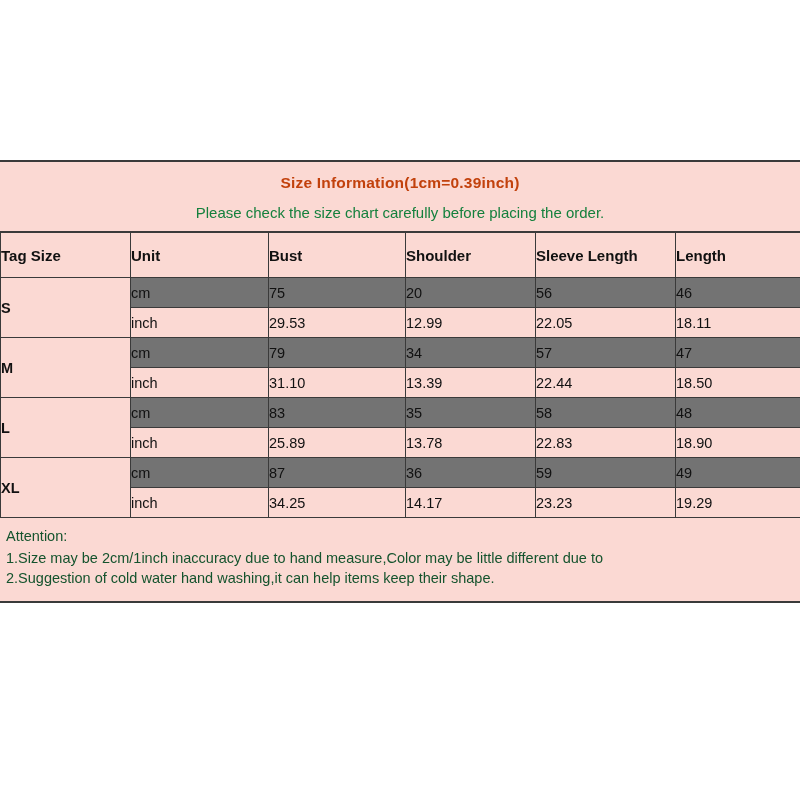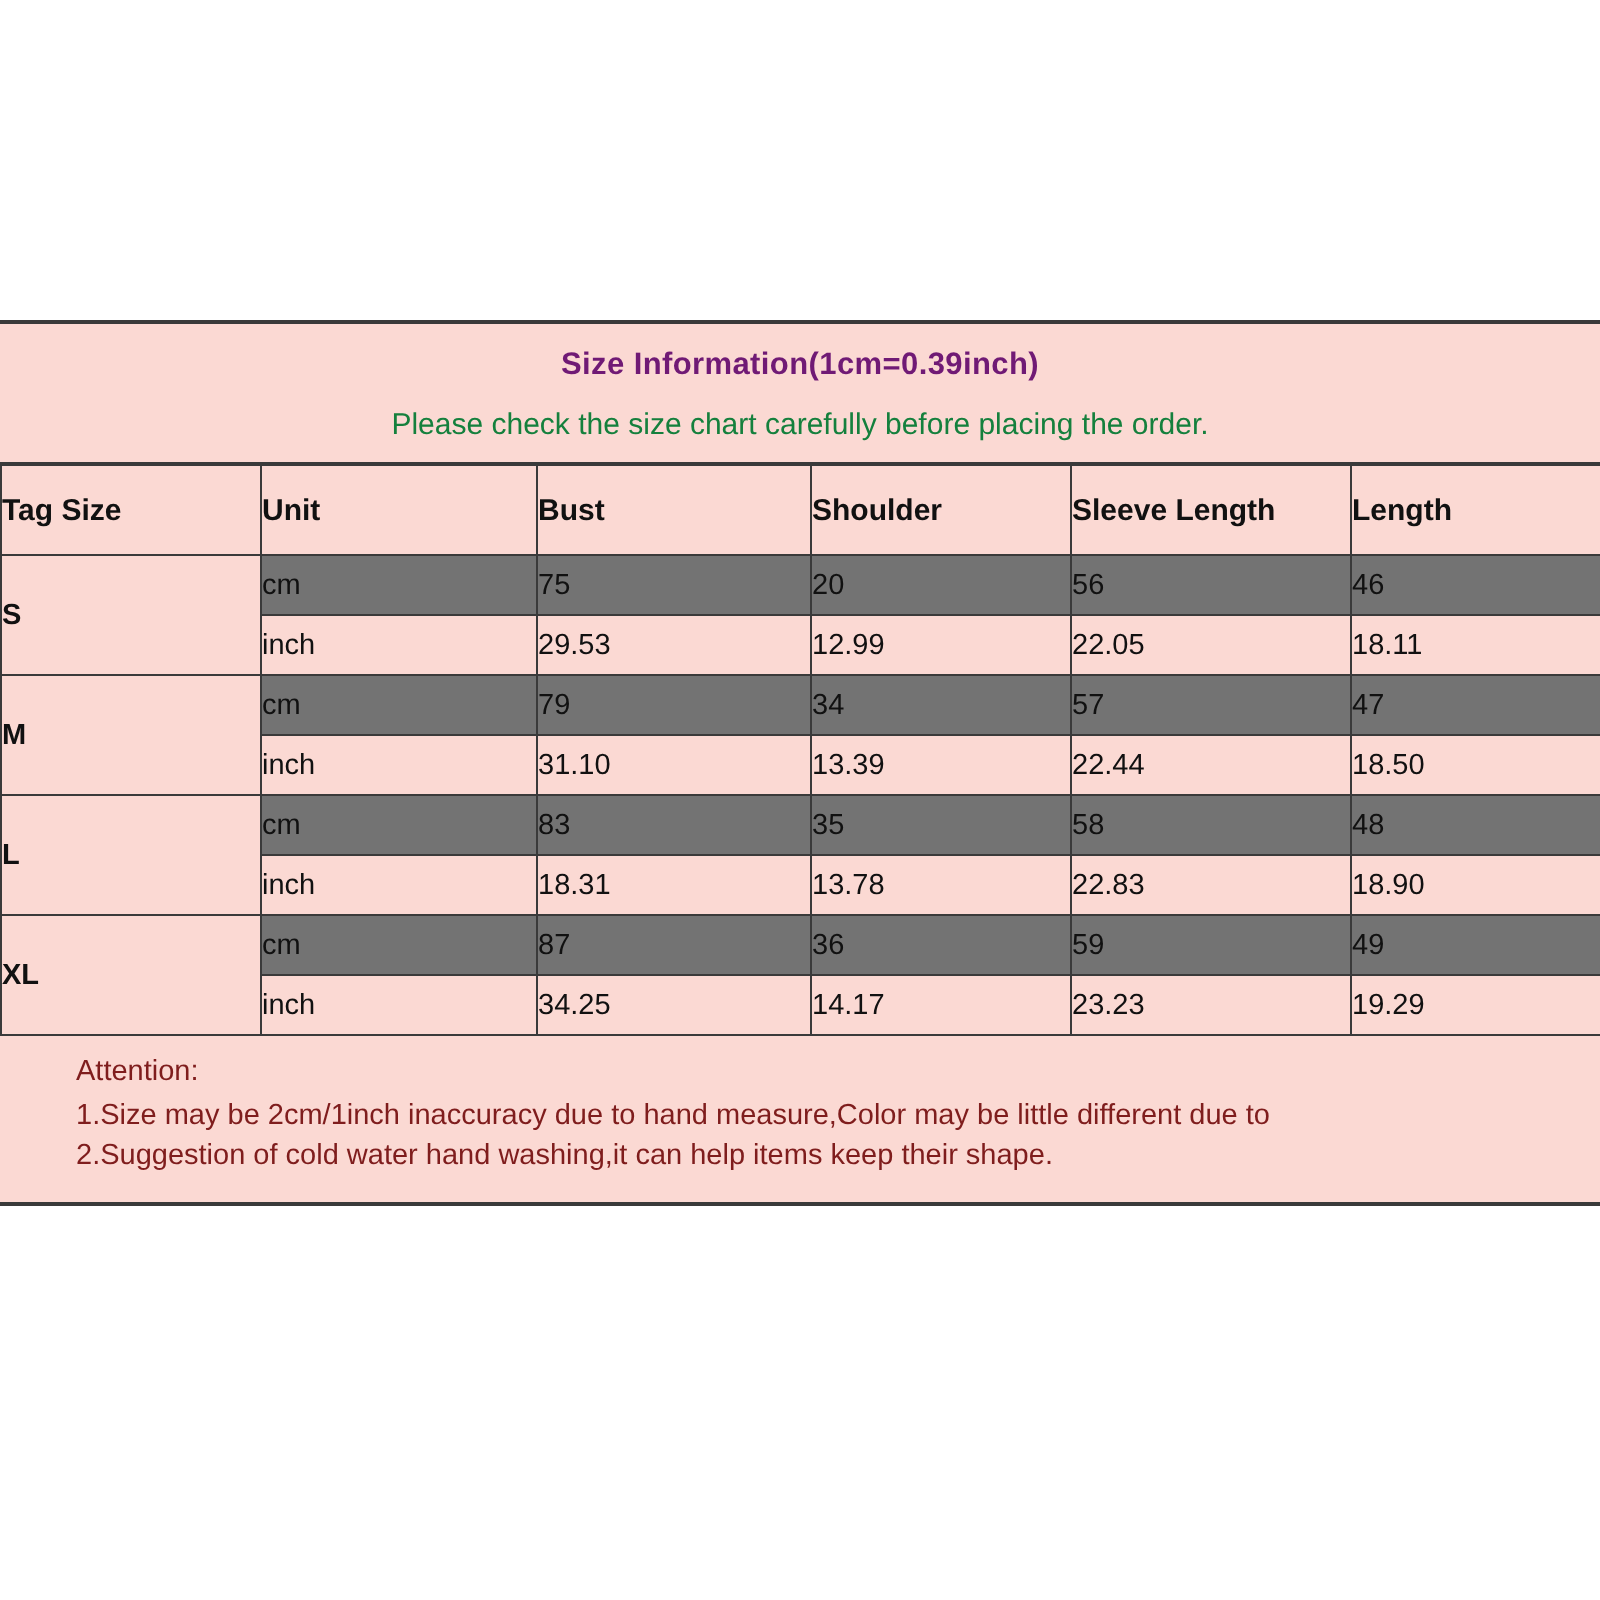--- a/index.html
+++ b/index.html
@@ -23,21 +23,21 @@
     width: 800px;
     background: #fbd9d3;
     border-top: 2px solid #3a3a3a;
     border-bottom: 2px solid #3a3a3a;
     box-sizing: border-box;
   }
   .title-row {
     text-align: center;
     font-weight: bold;
     font-size: 15.5px;
-    color: #701a75;
+    color: #c2410c;
     padding: 12px 0 9px 0;
     letter-spacing: 0.2px;
   }
   .subtitle-row {
     text-align: center;
     font-size: 15px;
     color: #15803d;
     padding: 3px 0 10px 0;
     border-bottom: 2px solid #3a3a3a;
   }
@@ -74,23 +74,22 @@
   col.c-tag { width: 130px; }
   col.c-unit { width: 138px; }
   col.c-bust { width: 137px; }
   col.c-shoulder { width: 130px; }
   col.c-sleeve { width: 140px; }
   col.c-length { width: 125px; }
 
   .attention {
     padding: 8px 6px 12px 6px;
     font-size: 14.5px;
-    color: #7f1d1d;
+    color: #14532d;
     line-height: 1.42;
-    margin-left: 32px;
   }
   .attention div { white-space: nowrap; }
   .att-head { margin-bottom: 1px; }
 </style>
 </head>
 <body>
 
 <div id="root">
   <div class="chart-wrap">
 
@@ -152,21 +151,21 @@
         <tr class="cm-row">
           <td class="tag-cell" rowspan="2">L</td>
           <td class="unit">cm</td>
           <td class="val">83</td>
           <td class="val">35</td>
           <td class="val">58</td>
           <td class="val">48</td>
         </tr>
         <tr class="inch-row">
           <td class="unit">inch</td>
-          <td class="val">18.31</td>
+          <td class="val">25.89</td>
           <td class="val">13.78</td>
           <td class="val">22.83</td>
           <td class="val">18.90</td>
         </tr>
 
         <tr class="cm-row">
           <td class="tag-cell" rowspan="2">XL</td>
           <td class="unit">cm</td>
           <td class="val">87</td>
           <td class="val">36</td>

